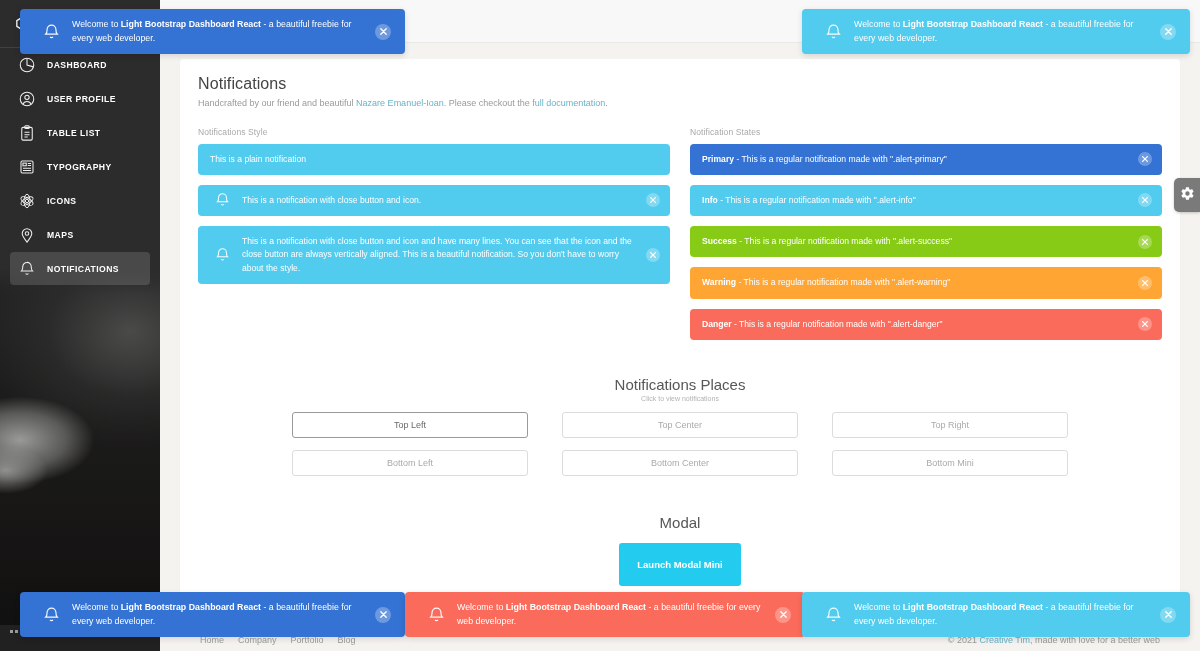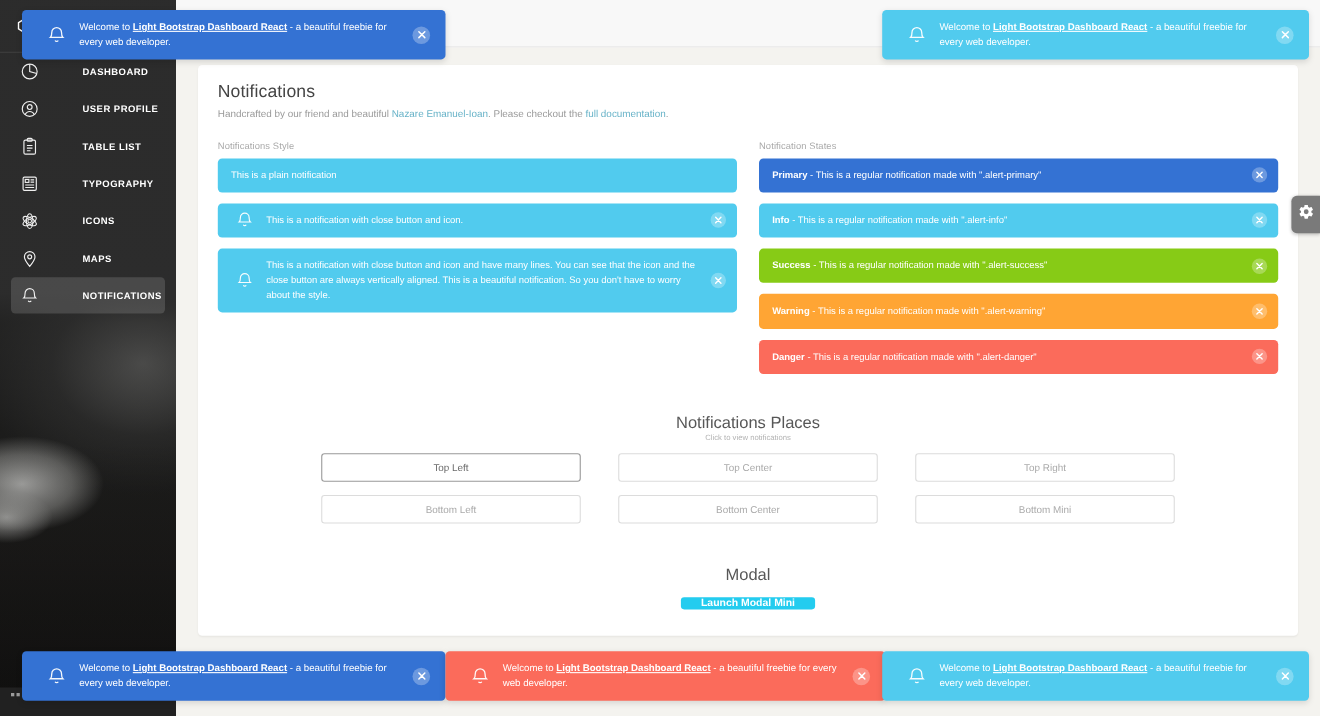--- a/index.html
+++ b/index.html
@@ -47,21 +47,20 @@
   }
   .nav { position: absolute; left: 0; top: 48px; width: 160px; }
   .nav-item {
     position: relative;
     display: flex; align-items: center;
     height: 33px;
     margin: 0 10px 1px 10px;
     padding: 0 8px;
     border-radius: 4px;
     cursor: pointer;
-    gap: 28px;
   }
   .nav-item.active { background: rgba(255,255,255,0.14); }
   .nav-icon {
     width: 18px; height: 18px; flex: none;
     display: flex; align-items: center; justify-content: center;
     opacity: 0.92;
   }
   .nav-label {
     color: #ffffff; font-size: 8.6px; font-weight: 700;
     letter-spacing: 0.45px; margin-left: 11px;
@@ -160,21 +159,21 @@
     cursor: pointer;
   }
   .place-btn.strong { border-color: #999999; color: #6b6b6b; }
 
   .modal-sec { text-align: center; margin-top: 38px; }
   .modal-title { font-size: 15px; color: #575757; font-weight: 400; }
   .modal-btn {
     margin-top: 12px;
     background: #23ccef; color: #ffffff;
     border: none; border-radius: 3px;
-    padding: 0 18px;
+    padding: 16px 18px;
     font-size: 9.5px; font-weight: 700;
     font-family: "Liberation Sans", sans-serif;
     cursor: pointer;
     text-align: right;
   }
 
   .footer {
     display: flex; align-items: center; justify-content: space-between;
     padding: 10px 20px 0 20px;
     border-top: 1px solid #e9e9e9;
@@ -192,21 +191,21 @@
     position: absolute;
     border-radius: 4px;
     color: #ffffff;
     font-size: 8.8px;
     line-height: 1.55;
     padding: 9px 40px 9px 52px;
     display: flex; align-items: center;
     box-shadow: 0 2px 6px rgba(0,0,0,0.13);
     z-index: 50;
   }
-  .toast b { font-weight: 700; text-decoration: underline; }
+  .toast b { font-weight: 700; }
   .toast .alert-bell { left: 22px; width: 19px; height: 19px; }
   .toast .alert-close { right: 14px; width: 16px; height: 16px; }
   .toast .alert-close svg { width: 9px; height: 9px; }
 
   #toast-top-left     { left: 20px;  top: 9px;   width: 385px; }
   #toast-top-right    { left: 802px; top: 9px;   width: 388px; }
   #toast-bottom-left  { left: 20px;  top: 592px; width: 385px; }
   #toast-bottom-center{ left: 405px; top: 592px; width: 400px; }
   #toast-bottom-right { left: 802px; top: 592px; width: 388px; }
 

